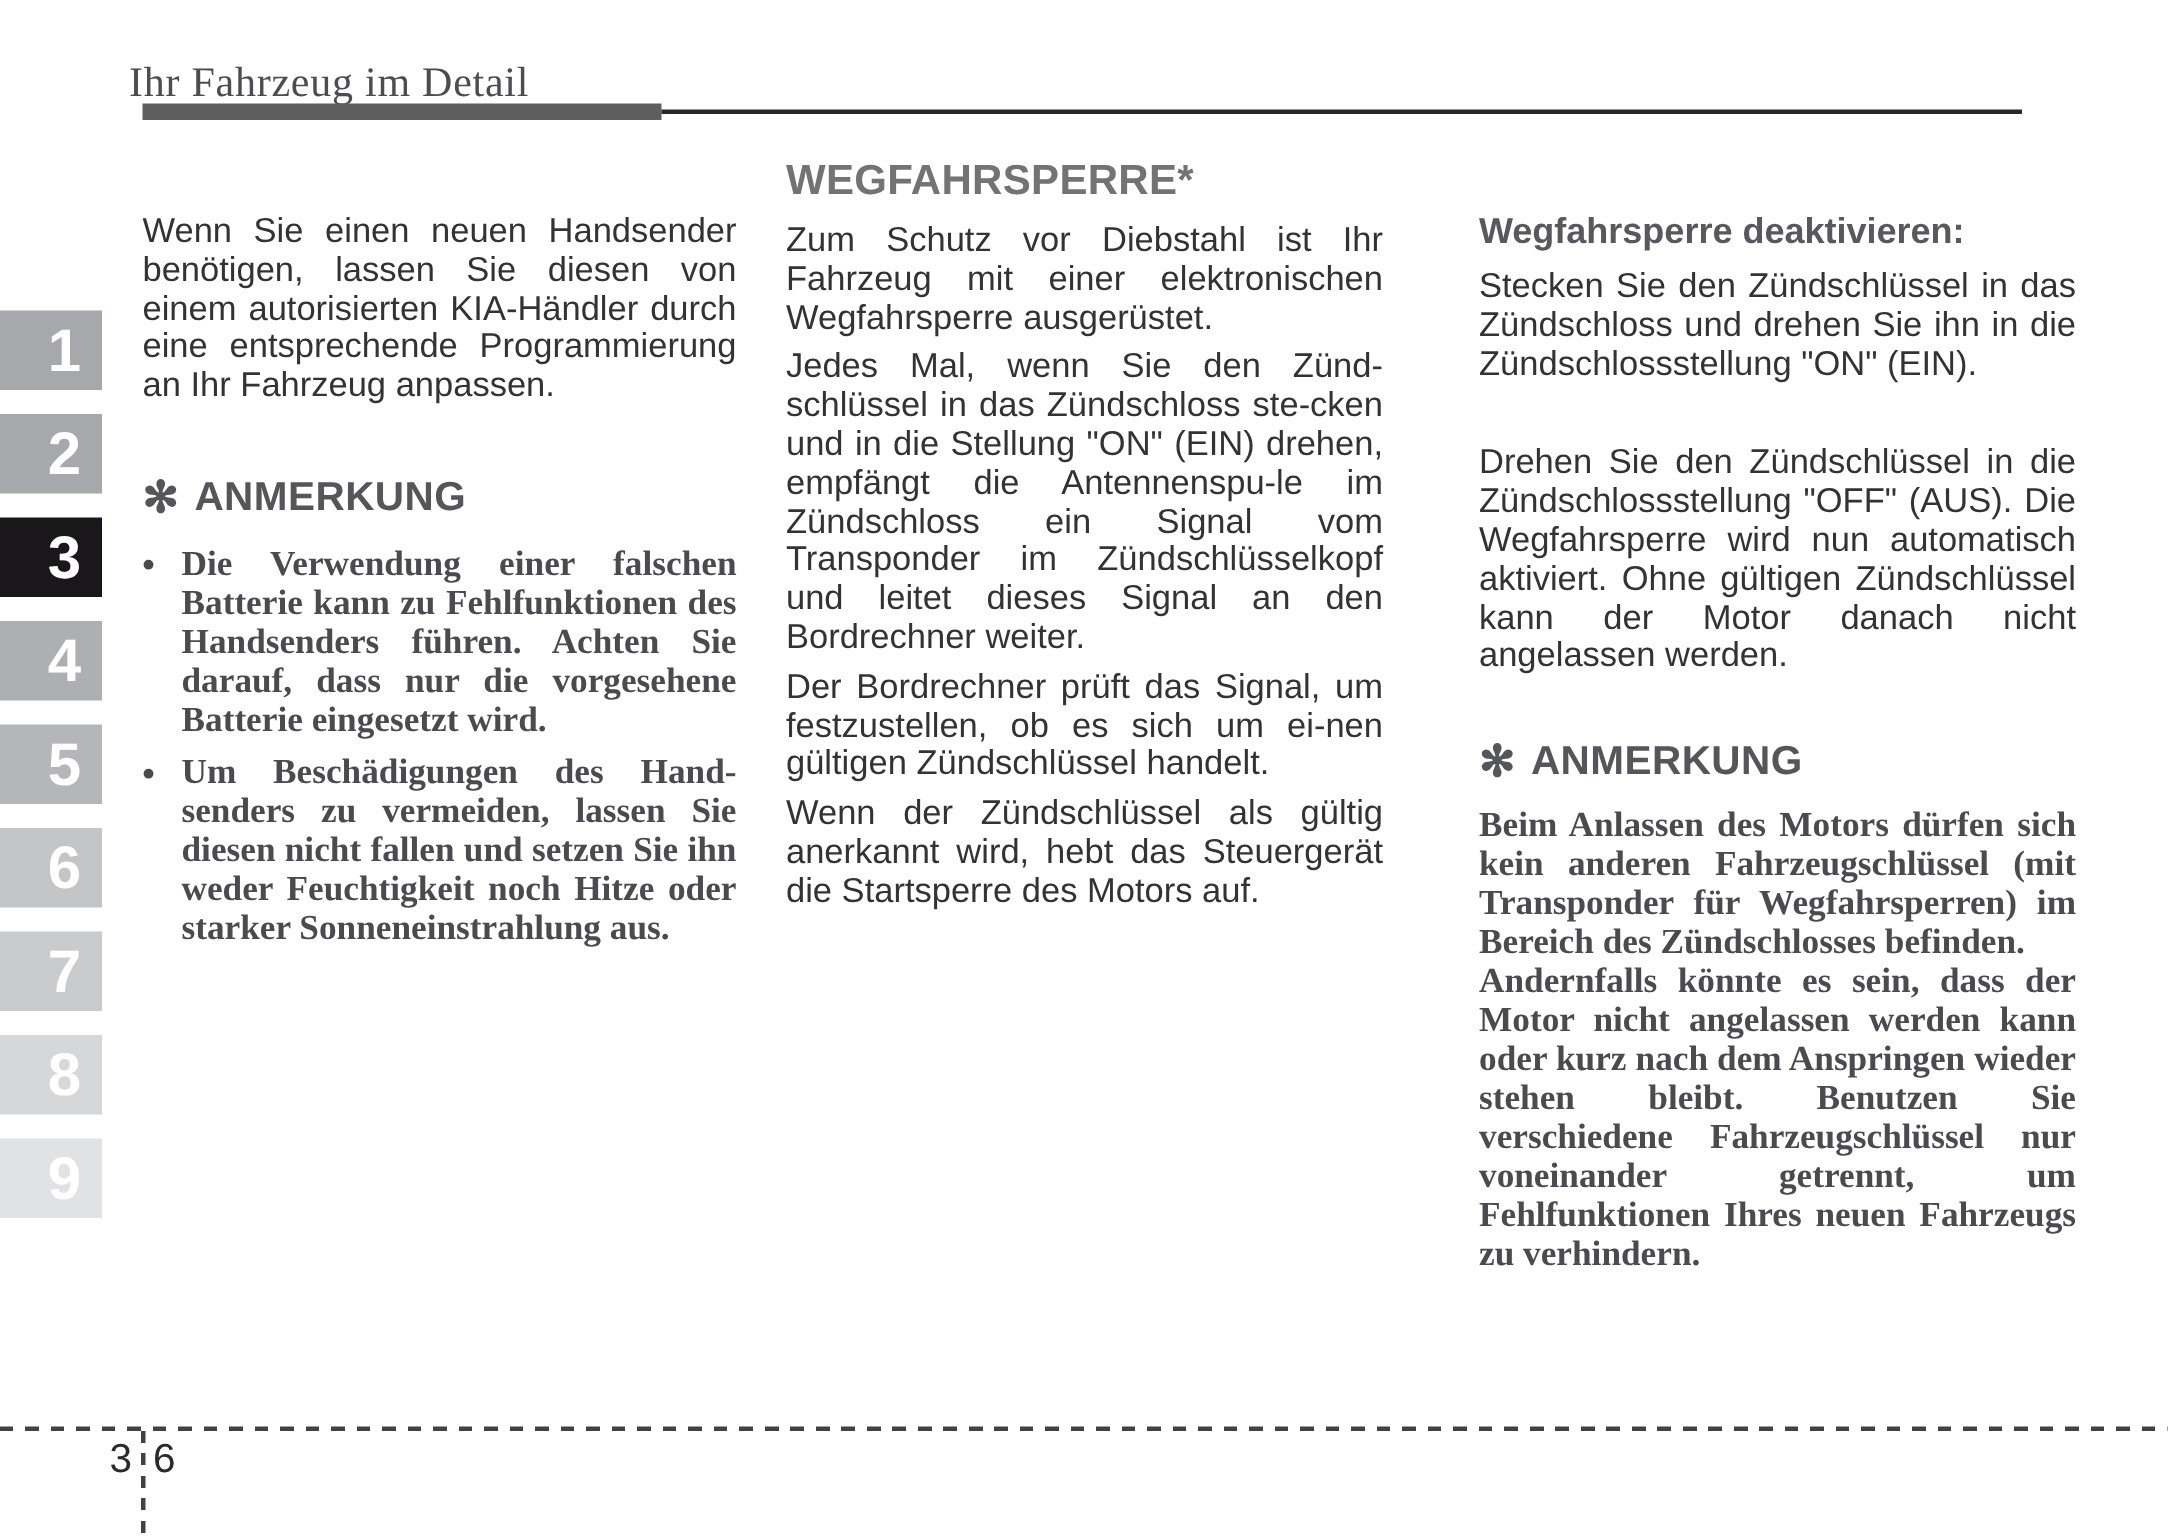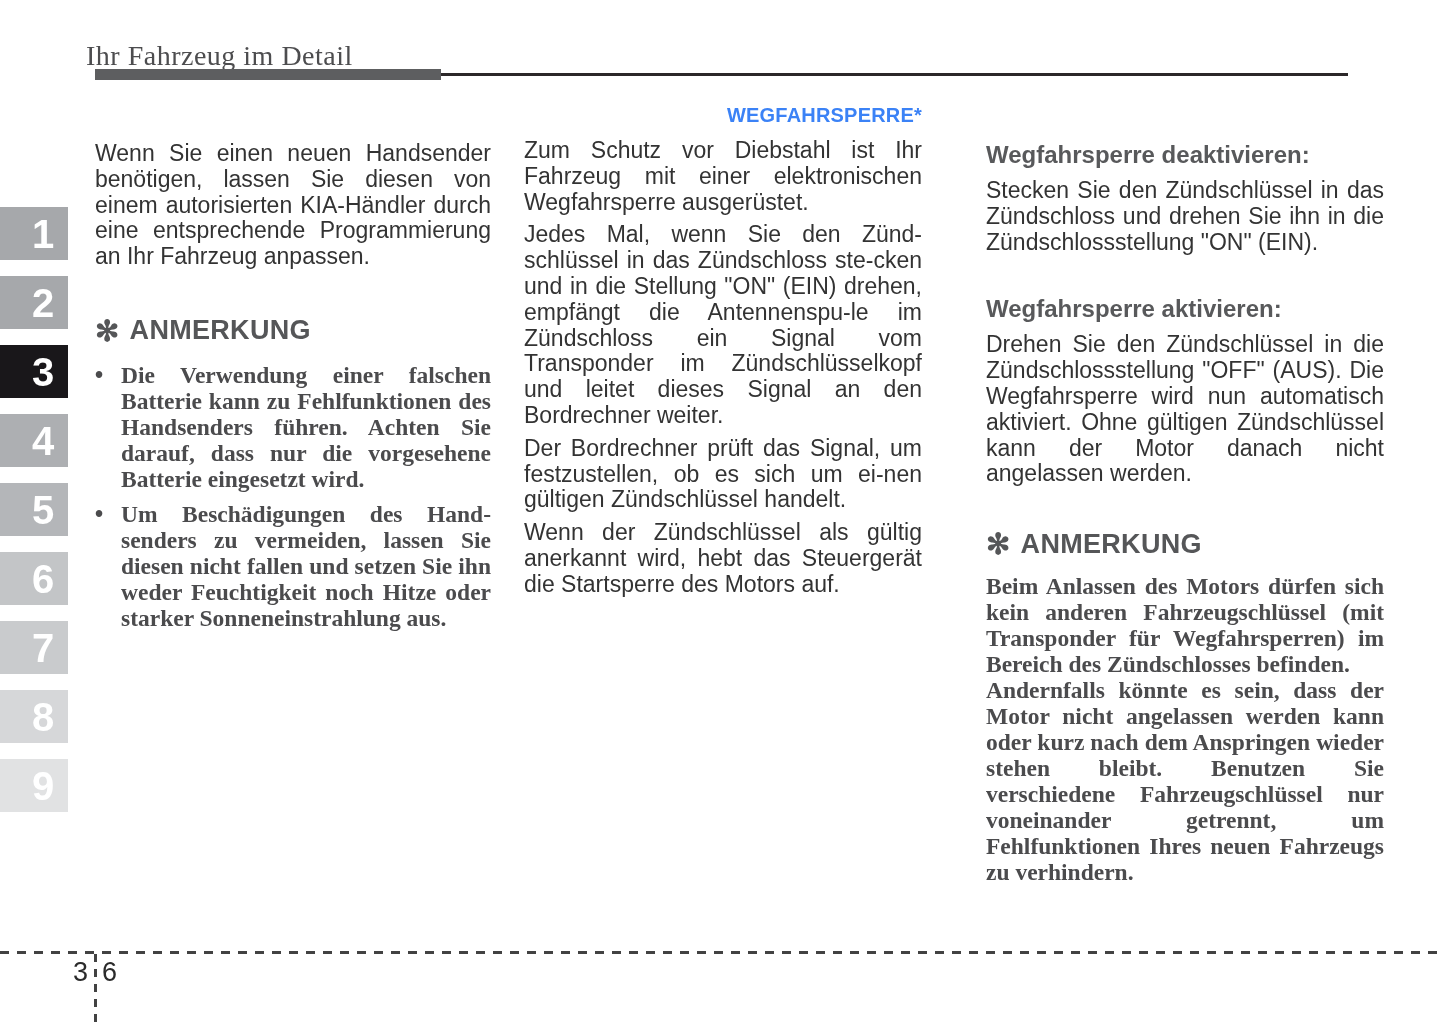--- a/index.html
+++ b/index.html
@@ -30,22 +30,22 @@
   .col-2 { left:524px; top:104px; }
   .col-3 { left:986px; }
 
   .body-text {
     font-size:23px; line-height:25.8px; color:#333333;
     text-align:justify; text-justify:inter-word;
   }
   .body-text + .body-text { margin-top:7px; }
 
   .col2-title {
-    font-size:20px; font-weight:bold; color:#3b82f6; letter-spacing:.2px;
-    margin-bottom:11px; text-align:right;
+    font-size:28px; font-weight:bold; color:#737373; letter-spacing:.2px;
+    margin-bottom:11px; text-align:left;
   }
 
   .sec-heading {
     font-size:24px; font-weight:bold; color:#58595b; margin-bottom:9px;
   }
   .section { margin-bottom:40px; }
 
   .note-heading {
     font-size:27px; font-weight:bold; color:#555658; letter-spacing:.3px;
     display:flex; align-items:center; gap:10px;
@@ -146,21 +146,20 @@
     <p class="body-text">Der Bordrechner prüft das Signal, um festzustellen, ob es sich um ei-nen gültigen Zündschlüssel handelt.</p>
     <p class="body-text">Wenn der Zündschlüssel als gültig anerkannt wird, hebt das Steuergerät die Startsperre des Motors auf.</p>
   </div>
 
   <div class="col col-3">
     <div class="section">
       <div class="sec-heading">Wegfahrsperre deaktivieren:</div>
       <p class="body-text">Stecken Sie den Zündschlüssel in das Zündschloss und drehen Sie ihn in die Zündschlossstellung "ON" (EIN).</p>
     </div>
     <div class="section">
-      <div class="sec-heading">Wegfahrsperre aktivieren:</div>
       <p class="body-text">Drehen Sie den Zündschlüssel in die Zündschlossstellung "OFF" (AUS). Die Wegfahrsperre wird nun automatisch aktiviert. Ohne gültigen Zündschlüssel kann der Motor danach nicht angelassen werden.</p>
     </div>
 
     <div class="note-heading">
       <span class="flower">✻</span>
       <span>ANMERKUNG</span>
     </div>
     <p class="note-serif">Beim Anlassen des Motors dürfen sich kein anderen Fahrzeugschlüssel (mit Transponder für Wegfahrsperren) im Bereich des Zündschlosses befinden.</p>
     <p class="note-serif">Andernfalls könnte es sein, dass der Motor nicht angelassen werden kann oder kurz nach dem Anspringen wieder stehen bleibt. Benutzen Sie verschiedene Fahrzeugschlüssel nur voneinander getrennt, um Fehlfunktionen Ihres neuen Fahrzeugs zu verhindern.</p>
   </div>

